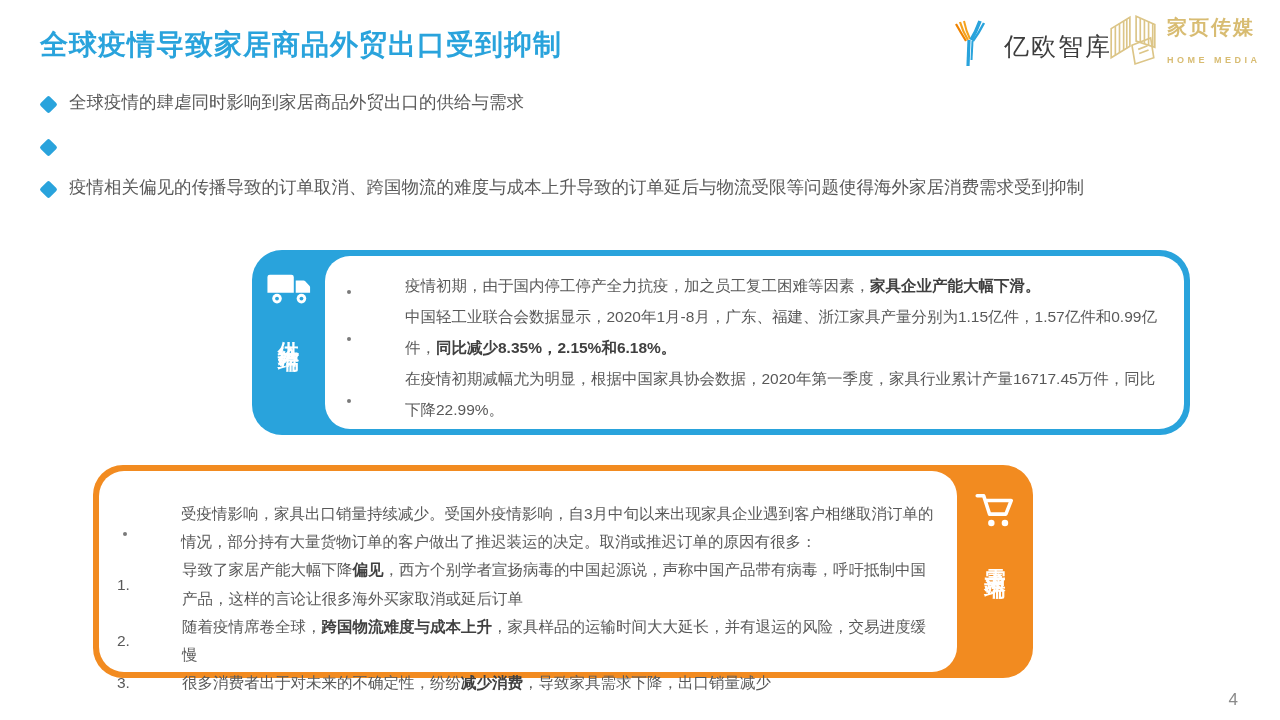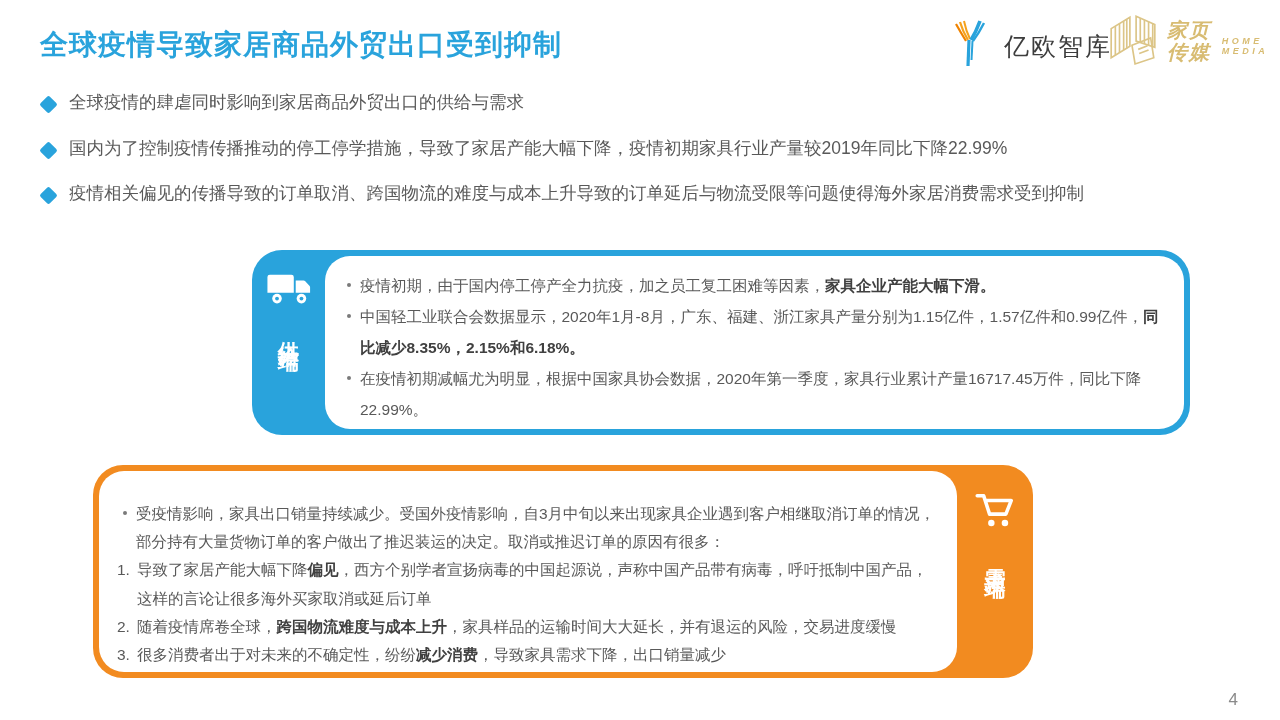--- a/index.html
+++ b/index.html
@@ -8,21 +8,21 @@
     font-family:"Liberation Sans","DejaVu Sans",sans-serif;overflow:hidden;
   }
   
   .title{
     position:absolute;left:40px;top:26px;font-size:28px;font-weight:bold;
     color:#29A3DC;letter-spacing:1px;
   }
   .logo-eo{position:absolute;left:952px;top:20px;display:flex;align-items:center;gap:18px;}
   .logo-eo .eo-text{font-size:25px;color:#3d3d3d;font-weight:500;letter-spacing:2px;}
   .logo-hm{position:absolute;left:1108px;top:12px;display:flex;align-items:center;gap:9px;}
-  .hm-txt{display:flex;flex-direction:row;line-height:1.1;font-style:italic;}
+  .hm-txt{display:flex;flex-direction:column;line-height:1.1;}
   .hm-cn{font-size:20px;font-weight:bold;color:#D8BC72;letter-spacing:2px;}
   .hm-en{font-size:9px;font-weight:bold;color:#D8BC72;letter-spacing:3.5px;margin-top:18px;}
   
   .keypoints{position:absolute;left:40px;top:90px;width:1130px;}
   .kp-row{display:flex;align-items:center;margin-bottom:21px;}
   .kp-diamond{
     flex:none;width:13px;height:13px;background:#29A3DC;transform:rotate(45deg);
     margin:5px 14px 0 2px;border-radius:2px;
   }
   .kp-text{font-size:17.5px;color:#595959;line-height:1.4;}
@@ -39,21 +39,21 @@
     position:absolute;top:0;bottom:0;display:flex;flex-direction:column;
     align-items:center;
   }
   .panel.blue .side{left:0;width:73px;padding-top:22px;}
   .panel.orange .side{right:0;width:76px;padding-top:24px;}
   .vlabel{
     writing-mode:vertical-rl;color:#ffffff;font-size:21px;font-weight:bold;
     letter-spacing:5px;margin-top:14px;
   }
   
-  .row{display:flex;align-items:flex-start;}
+  .row{display:flex;align-items:center;gap:45px;}
   .dot{flex:none;width:4px;height:4px;border-radius:50%;background:#7a7a7a;margin:13px 9px 0 6px;}
   .num{flex:none;width:20px;font-size:15.5px;color:#595959;line-height:2.0;text-align:left;}
   .txt{flex:1;font-size:15.5px;color:#595959;line-height:2.0;}
   .panel.orange .txt, .panel.orange .num{line-height:1.82;}
   .panel.orange .dot{margin-top:11px;}
   .b{font-weight:bold;color:#404040;}
   
   .pagenum{position:absolute;right:42px;bottom:10px;font-size:17px;color:#8a8a8a;}
 </style>
 </head>
@@ -104,21 +104,20 @@
     </span>
   </div>
 
   <div class="keypoints">
     <div class="kp-row">
       <span class="kp-diamond"></span>
       <span class="kp-text">全球疫情的肆虐同时影响到家居商品外贸出口的供给与需求</span>
     </div>
     <div class="kp-row">
       <span class="kp-diamond"></span>
-      <span class="kp-text">国内为了控制疫情传播推动的停工停学措施，导致了家居产能大幅下降，疫情初期家具行业产量较2019年同比下降22.99%</span>
     </div>
     <div class="kp-row">
       <span class="kp-diamond"></span>
       <span class="kp-text">疫情相关偏见的传播导致的订单取消、跨国物流的难度与成本上升导致的订单延后与物流受限等问题使得海外家居消费需求受到抑制</span>
     </div>
   </div>
 
   <div class="panel blue">
     <div class="side">
       <span>

